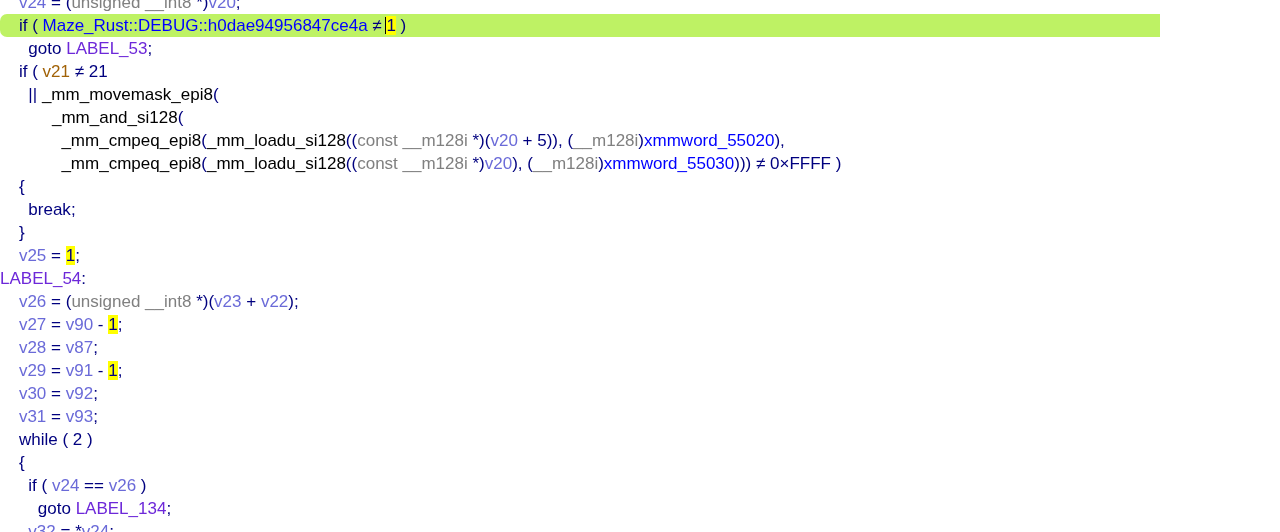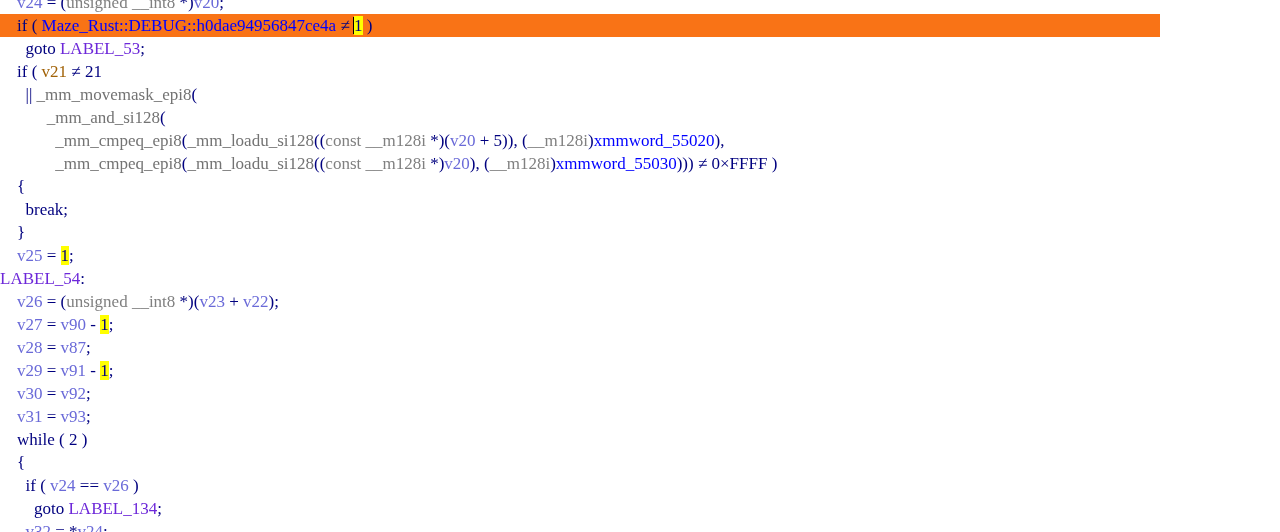--- a/index.html
+++ b/index.html
@@ -7,46 +7,47 @@
     margin: 0;
     padding: 0;
     background: #ffffff;
   }
   #code-view {
     position: relative;
     width: 1160px;
     height: 532px;
     overflow: hidden;
     background: #ffffff;
-    font-family: Liberation Serif, serif;
+    font-family: Liberation Sans, sans-serif;
     font-size: 17px;
     line-height: 23px;
     letter-spacing: 0px;
     white-space: pre;
     -webkit-font-smoothing: none;
   }
   .code-line {
     position: absolute;
     left: 0;
     width: 1280px;
     height: 23px;
     line-height: 23px;
     white-space: pre;
     overflow: hidden;
   }
   .code-line.current {
-    background: #f97316;
+    background: #bef264;
+    border-radius: 7px;
   }
   
   .t-punct   { color: #00007f; }
   .t-keyword { color: #00007f; }
   .t-type    { color: #808080; }
   .t-var     { color: #6a6ad8; }
   .t-hivar   { color: #a16207; }
-  .t-func    { color: #737373; }
+  .t-func    { color: #000000; }
   .t-name    { color: #0000ff; }
   .t-label   { color: #6d28d9; }
   .t-num     { color: #00007f; }
   .t-plain   { color: #00007f; }
   .hl        { background: #ffff00; }
   .caret {
     display: inline-block;
     width: 0;
     border-left: 2px solid #000000;
     height: 17px;

